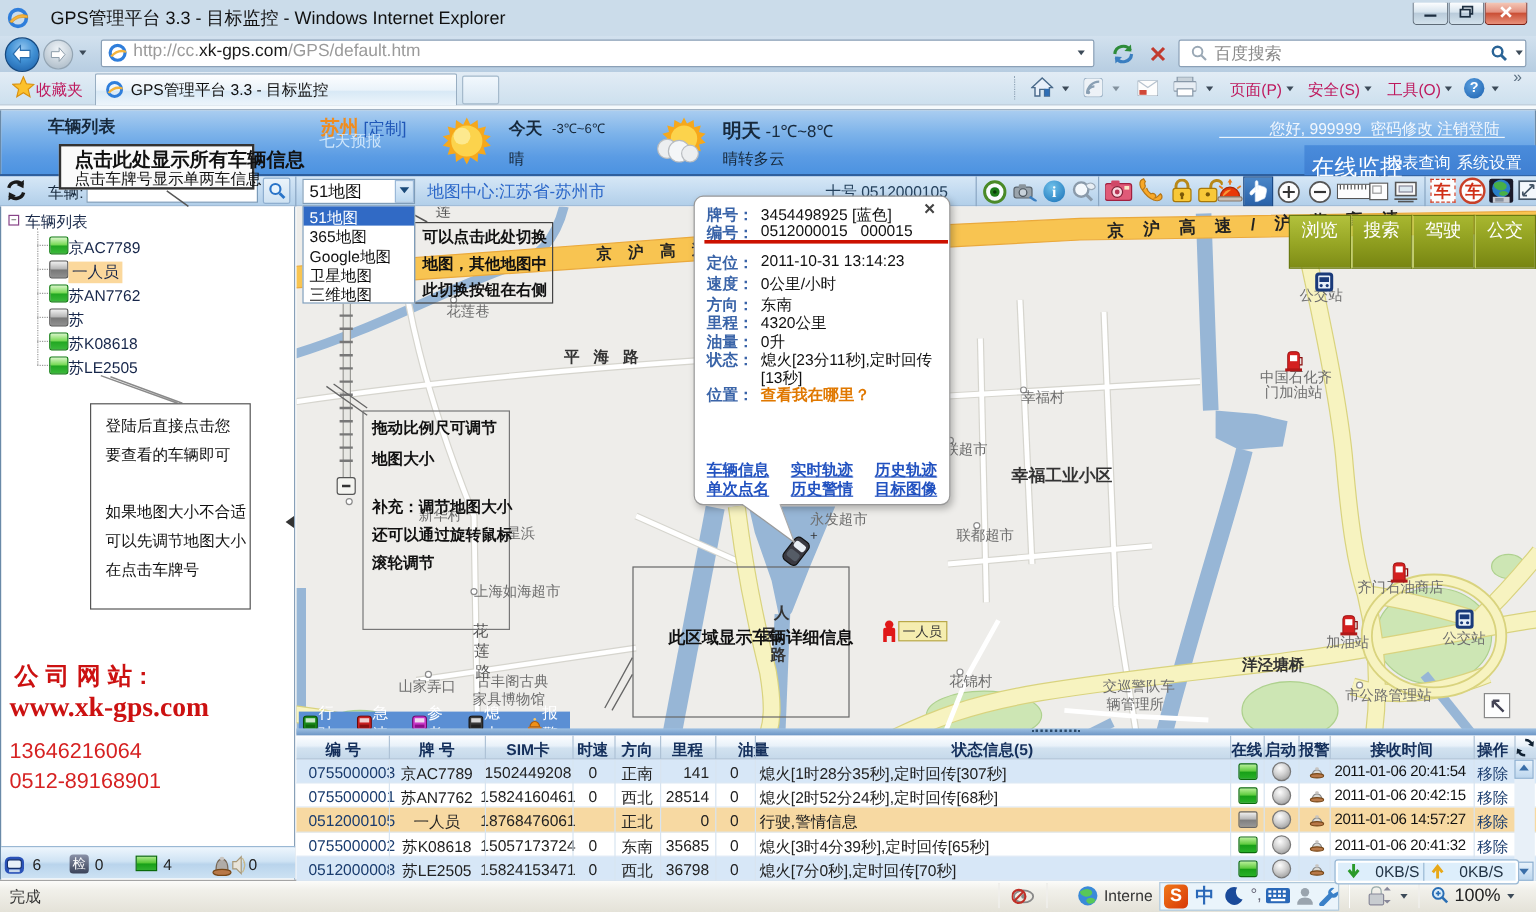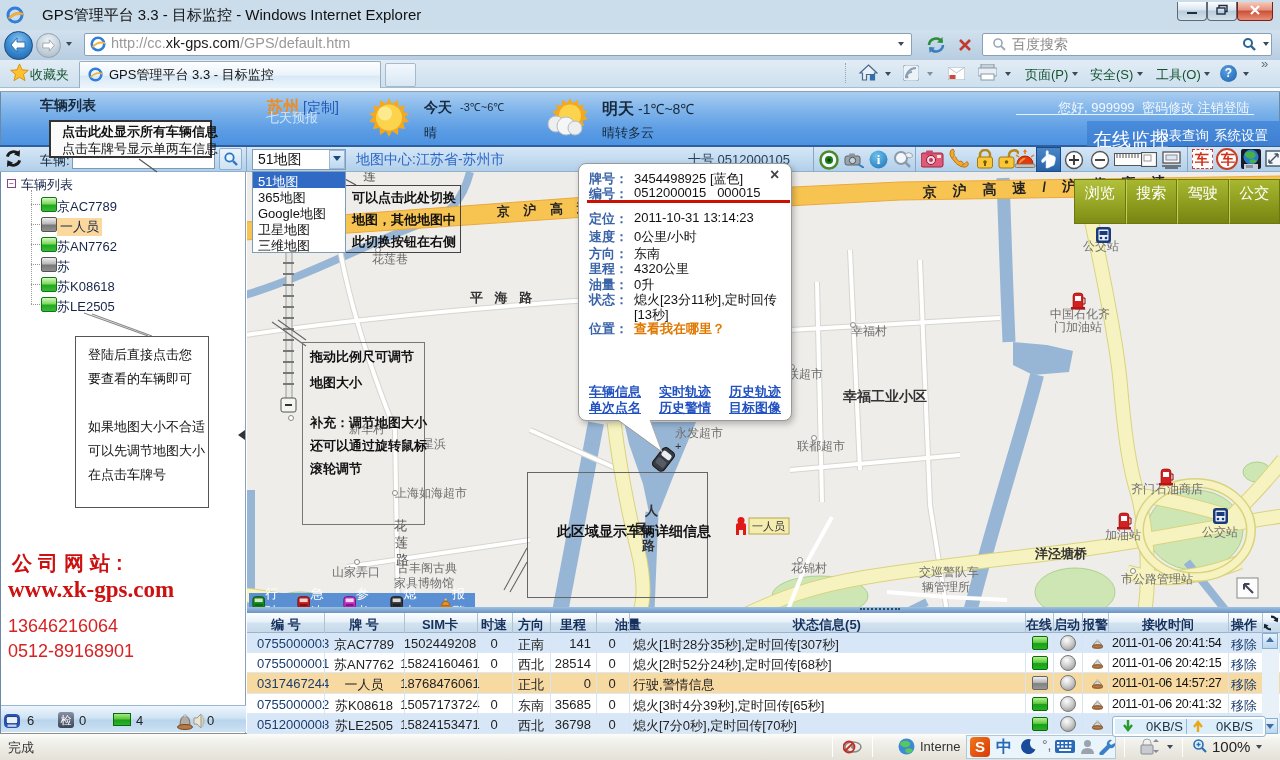--- a/index.html
+++ b/index.html
@@ -1,19 +1,19 @@
 <!DOCTYPE html>
 <html><head><meta charset="utf-8"><style>
 *{margin:0;padding:0;box-sizing:border-box}
 body{width:1280px;height:760px;overflow:hidden;font-family:"Liberation Sans",sans-serif;position:relative;background:#fff}
 .abs{position:absolute}
 .dar{display:inline-block;width:0;height:0;border-left:3.5px solid transparent;border-right:3.5px solid transparent;border-top:4px solid #3c4a58}
 .winbtn{top:2px;height:19px;border:1px solid #5e6b77;border-top:none;border-radius:0 0 4px 4px;background:linear-gradient(180deg,#fdfeff 0%,#d7e4ee 45%,#b9cbda 50%,#d3e2ec 100%)}
 .ssep{top:736px;width:1px;height:21px;background:#c8c6ba;border-right:1px solid #fff}
-.cmdtxt{top:66px;font-size:13px;color:#14532d}
+.cmdtxt{top:66px;font-size:13px;color:#be185d}
 .titem{font-size:13px;color:#16264a}
 .cotext{font-size:13px;color:#111}
 .cntr{top:713px;font-size:13px;color:#222}
 .antxt{font-size:13px;font-weight:700;color:#111}
 .ddi{font-size:13px;color:#111}
 .plab{font-size:13px;font-weight:700;color:#3a64a8}
 .pval{font-size:13px;color:#111}
 .plnk{font-size:13px;font-weight:700;color:#2252c0;text-decoration:underline}
 .thd{font-size:13px;font-weight:700;color:#15305c;transform:translateX(-50%)}
 .trw{font-size:13px;color:#222;white-space:nowrap}
@@ -712,21 +712,21 @@
 <span class="abs plab" style="left:589px;top:320px">位置：</span>
 <span class="abs" style="left:634px;top:320px;font-size:13px;font-weight:700;color:#e07800">查看我在哪里？</span>
 <span class="abs plnk" style="left:589px;top:383px">车辆信息</span>
 <span class="abs plnk" style="left:659px;top:383px">实时轨迹</span>
 <span class="abs plnk" style="left:729px;top:383px">历史轨迹</span>
 <span class="abs plnk" style="left:589px;top:399px">单次点名</span>
 <span class="abs plnk" style="left:659px;top:399px">历史警情</span>
 <span class="abs plnk" style="left:729px;top:399px">目标图像</span>
 
 <div class="abs" style="left:49px;top:120px;width:163px;height:38px;background:#fafafa;border:2px solid #333"></div>
-<span class="abs" style="left:62px;top:123px;font-size:13px;font-weight:700;color:#111">点击此处显示所有车辆信息</span>
+<span class="abs" style="left:62px;top:123px;font-size:16px;font-weight:700;color:#111">点击此处显示所有车辆信息</span>
 <span class="abs" style="left:62px;top:140px;font-size:13px;font-weight:400;color:#111">点击车牌号显示单两车信息</span>
 <svg class="abs" style="left:135px;top:158px" width="30" height="16">
     <path d="M4,1 L22,14" stroke="#555" stroke-width="1.2"></path>
   </svg>
 
 <div class="abs" style="left:247px;top:613px;width:1033px;height:20px;background:linear-gradient(180deg,#fdfeff 0%,#e8f1f9 45%,#d2e2f0 55%,#c6d9ea 100%);border-bottom:1px solid #9ab4cc"></div>
 <span class="abs thd" style="left:286px;top:616px">编  号</span>
 <span class="abs thd" style="left:364px;top:616px">牌  号</span>
 <span class="abs thd" style="left:440px;top:616px">SIM卡</span>
 <span class="abs thd" style="left:494px;top:616px">时速</span>
@@ -788,21 +788,21 @@
 <div class="abs" style="left:1032px;top:656px;width:16px;height:14px;border:1px solid #0a6a0a;border-radius:2px;background:linear-gradient(180deg,#b8f098 0%,#60cc40 45%,#18a018 55%,#28b028 100%)"></div>
 <div class="abs" style="left:1060px;top:655px;width:16px;height:16px;border-radius:50%;background:radial-gradient(circle at 40% 30%,#fdfdfd 0%,#d0d0d0 45%,#8a8a8a 100%);border:1px solid #777"></div>
 <svg class="abs" style="left:1090px;top:656px" width="15" height="15" viewBox="0 0 15 15">
     <path d="M3.5,10 a4,4.5 0 0 1 8,0 Z" fill="#d8d8d4" stroke="#888"></path>
     <ellipse cx="7.5" cy="10.5" rx="5.5" ry="1.8" fill="#b87848" stroke="#784818"></ellipse>
     <ellipse cx="7.5" cy="4.5" rx="1.5" ry="1.2" fill="#c8c4c0"></ellipse>
   </svg>
 <span class="abs trw2" style="left:1112px;top:656px;color:#111">2011-01-06 20:42:15</span>
 <span class="abs trw" style="left:1231px;top:656px;color:#1a3c6e">移除</span>
 <div class="abs" style="left:247px;top:673px;width:1033px;height:21px;background:#f7d9a2;border-bottom:1px solid #dce8f4"></div>
-<span class="abs trw" style="left:257px;top:676px;color:#1a3c6e">0317467244</span>
+<span class="abs trw" style="left:257px;top:676px;color:#1a3c6e">0512000105</span>
 <span class="abs trw" style="left:364px;top:676px;transform:translateX(-50%)">一人员</span>
 <span class="abs trw" style="left:440px;top:676px;transform:translateX(-50%)">18768476061</span>
 <span class="abs trw" style="left:494px;top:696px;transform:translateX(-50%)">27</span>
 <span class="abs trw" style="left:531px;top:676px;transform:translateX(-50%)">正北</span>
 <span class="abs trw" style="left:591px;top:676px;transform:translateX(-100%)">0</span>
 <span class="abs trw" style="left:612px;top:676px;transform:translateX(-50%)">0</span>
 <span class="abs trw" style="left:633px;top:676px">行驶,警情信息</span>
 <div class="abs" style="left:1032px;top:676px;width:16px;height:14px;border:1px solid #666;border-radius:2px;background:linear-gradient(180deg,#f0f0f0 0%,#b8b8b8 45%,#808080 55%,#989898 100%)"></div>
 <div class="abs" style="left:1060px;top:675px;width:16px;height:16px;border-radius:50%;background:radial-gradient(circle at 40% 30%,#fdfdfd 0%,#d0d0d0 45%,#8a8a8a 100%);border:1px solid #777"></div>
 <svg class="abs" style="left:1090px;top:676px" width="15" height="15" viewBox="0 0 15 15">

